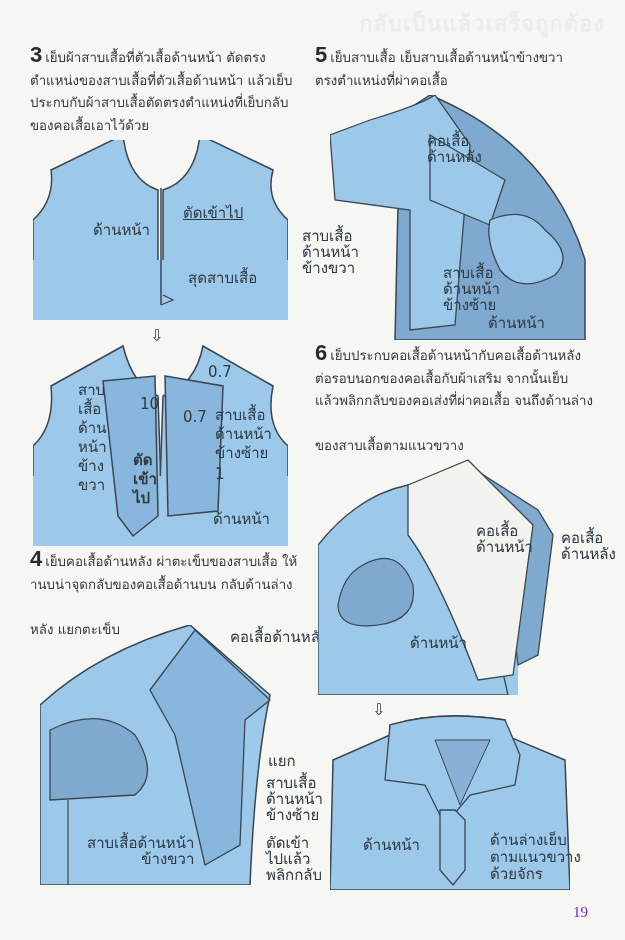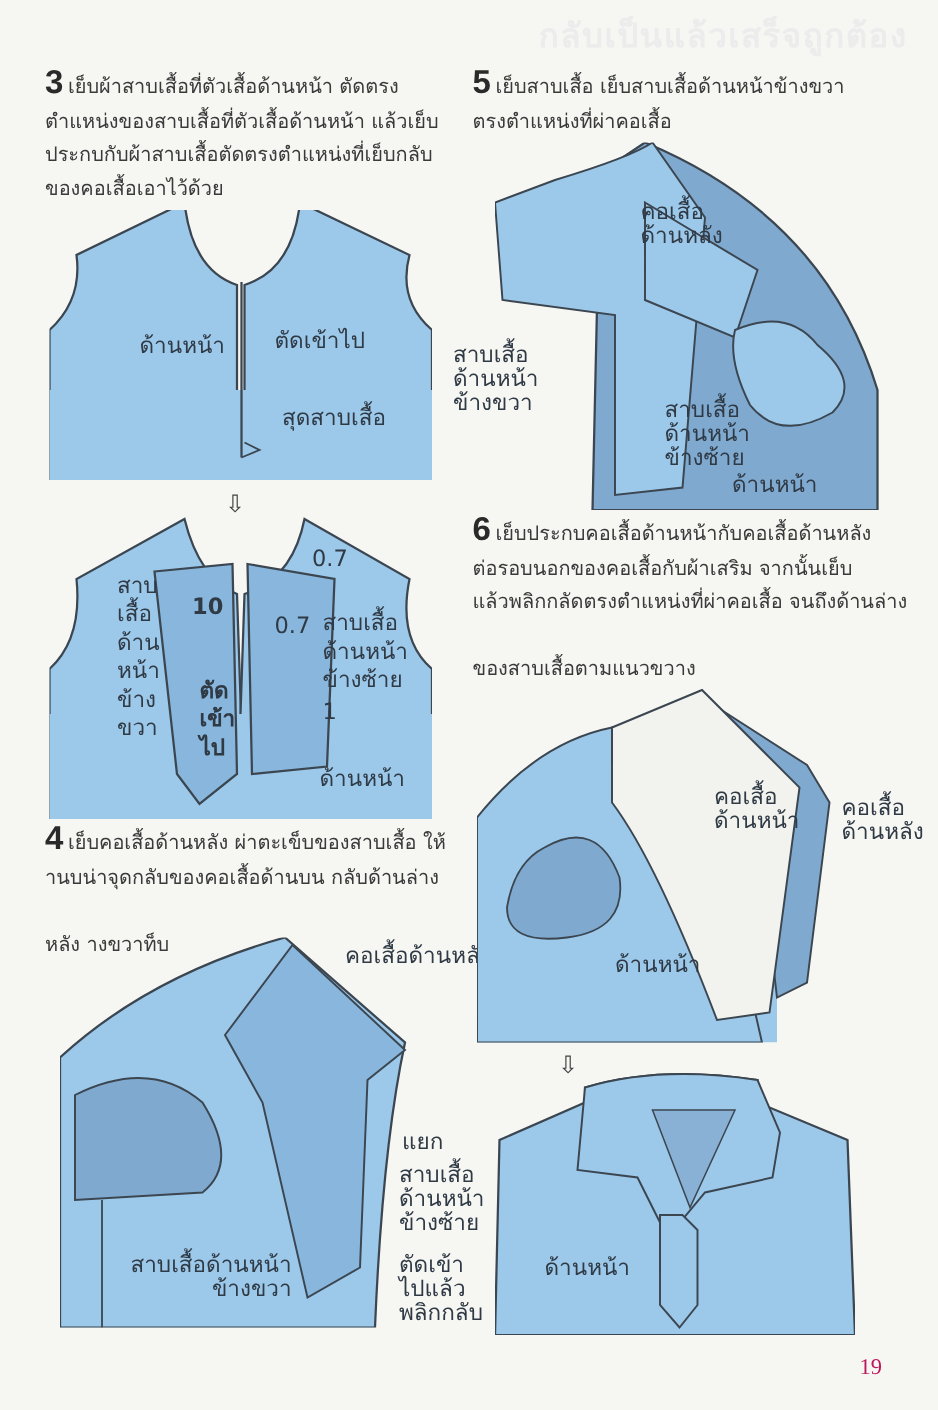--- a/index.html
+++ b/index.html
@@ -30,21 +30,21 @@
   .fig svg { position:absolute; left:0; top:0; }
   .lbl {
     position:absolute; font-size:15px; line-height:16px; color:#2f3a45;
     white-space:nowrap;
   }
   .arrow-down {
     position:absolute; font-size:16px; color:#444;
   }
   .page-num {
     position:absolute; left:573px; top:904px;
-    font-family:"Liberation Serif", serif; font-size:15px; color:#be185d;
+    font-family:"Liberation Serif", serif; font-size:15px; color:#6d28d9;
   }
 </style>
 </head>
 <body>
 
 <div class="ghost">กลับเป็นแล้วเสร็จถูกต้อง</div>
 
 <div class="step-text" style="left:30px;top:44px;width:280px;">
   <span class="step-num">3</span><span>เย็บผ้าสาบเสื้อที่ตัวเสื้อด้านหน้า    ตัดตรง</span><br>
   <span>ตำแหน่งของสาบเสื้อที่ตัวเสื้อด้านหน้า  แล้วเย็บ</span><br>
@@ -54,21 +54,21 @@
 
 <div class="fig" style="left:33px;top:140px;width:255px;height:180px;background:transparent;">
   <svg width="255" height="180">
     <path d="M0 180 L0 80 Q22 60 18 30 L90 -5 Q95 40 125 50 L125 180 Z" fill="#9cc8ea" stroke="#3b4650" stroke-width="1.5"></path>
     <path d="M130 180 L130 50 Q162 40 167 -5 L240 30 Q232 60 255 80 L255 180 Z" fill="#9cc8ea" stroke="#3b4650" stroke-width="1.5"></path>
     <rect x="0" y="120" width="255" height="60" fill="#9cc8ea"></rect>
     <line x1="128" y1="48" x2="128" y2="165" stroke="#3b4650" stroke-width="1.5"></line>
     <path d="M128 165 L140 160 L130 155" fill="none" stroke="#3b4650" stroke-width="1.2"></path>
   </svg>
   <div class="lbl" style="left:60px;top:82px;">ด้านหน้า</div>
-  <div class="lbl" style="left:150px;top:79px;">ตัดเข้าไป</div>
+  <div class="lbl" style="left:150px;top:65px;text-decoration:underline;">ตัดเข้าไป</div>
   <div class="lbl" style="left:155px;top:130px;">สุดสาบเสื้อ</div>
 </div>
 
 <span class="arrow-down" style="left:150px;top:326px;">⇩</span>
 
 <div class="fig" style="left:33px;top:336px;width:255px;height:210px;background:transparent;">
   <svg width="255" height="210">
     <path d="M0 210 L0 110 Q22 90 18 50 L90 10 Q100 50 125 60 L130 210 Z" fill="#9cc8ea" stroke="#3b4650" stroke-width="1.5"></path>
     <path d="M125 210 L130 60 Q162 50 170 10 L240 50 Q232 90 255 110 L255 210 Z" fill="#9cc8ea" stroke="#3b4650" stroke-width="1.5"></path>
     <rect x="0" y="140" width="255" height="70" fill="#9cc8ea"></rect>
@@ -76,42 +76,42 @@
     <path d="M132 40 L190 50 L185 175 L135 180 Z" fill="#88b6dc" stroke="#3b4650" stroke-width="1.5"></path>
   </svg>
   <div class="lbl" style="left:45px;top:45px;line-height:19px;">
     <span>สาบ</span><br>
     <span>เสื้อ</span><br>
     <span>ด้าน</span><br>
     <span>หน้า</span><br>
     <span>ข้าง</span><br>
     <span>ขวา</span>
   </div>
-  <div class="lbl" style="left:95px;top:60px;font-weight:bold;">10</div>
+  <div class="lbl" style="left:107px;top:60px;">10</div>
   <div class="lbl" style="left:175px;top:28px;">0.7</div>
   <div class="lbl" style="left:150px;top:73px;">0.7</div>
   <div class="lbl" style="left:100px;top:115px;line-height:19px;font-weight:bold;">
     <span>ตัด</span><br>
     <span>เข้า</span><br>
     <span>ไป</span>
   </div>
   <div class="lbl" style="left:182px;top:70px;line-height:19px;">
     <span>สาบเสื้อ</span><br>
     <span>ด้านหน้า</span><br>
     <span>ข้างซ้าย</span>
   </div>
   <div class="lbl" style="left:182px;top:130px;">1</div>
   <div class="lbl" style="left:180px;top:175px;">ด้านหน้า</div>
 </div>
 
 <div class="step-text" style="left:30px;top:548px;width:285px;">
   <span class="step-num">4</span><span>เย็บคอเสื้อด้านหลัง ผ่าตะเข็บของสาบเสื้อ ให้</span><br>
   <span>านบน่าจุดกลับของคอเสื้อด้านบน  กลับด้านล่าง</span><br>
   <br>
-  <span>หลัง างขวาท็บ</span>
+  <span>หลัง แยกตะเข็บ</span>
 </div>
 
 <div class="fig" style="left:40px;top:625px;width:270px;height:260px;background:transparent;">
   <svg width="270" height="260">
     <path d="M0 260 L0 80 Q60 25 150 0 L230 70 Q215 140 210 260 Z" fill="#9cc8ea" stroke="#3b4650" stroke-width="1.5"></path>
     <path d="M10 105 Q60 80 95 110 Q120 150 95 170 L10 175 Z" fill="#7fa9cf" stroke="#3b4650" stroke-width="1.3"></path>
     <path d="M110 65 L155 5 L230 75 L205 95 L200 220 L165 240 L135 110 Z" fill="#88b6dc" stroke="#3b4650" stroke-width="1.3"></path>
     <line x1="28" y1="175" x2="28" y2="260" stroke="#3b4650" stroke-width="1.2"></line>
   </svg>
   <div class="lbl" style="left:190px;top:4px;">คอเสื้อด้านหลัง</div>
@@ -157,21 +157,21 @@
     <span>สาบเสื้อ</span><br>
     <span>ด้านหน้า</span><br>
     <span>ข้างซ้าย</span>
   </div>
   <div class="lbl" style="left:158px;top:220px;">ด้านหน้า</div>
 </div>
 
 <div class="step-text" style="left:315px;top:342px;width:305px;">
   <span class="step-num">6</span><span>เย็บประกบคอเสื้อด้านหน้ากับคอเสื้อด้านหลัง</span><br>
   <span>ต่อรอบนอกของคอเสื้อกับผ้าเสริม   จากนั้นเย็บ</span><br>
-  <span>แล้วพลิกกลัดตรงตำแหน่งที่ผ่าคอเสื้อ จนถึงด้านล่าง</span><br>
+  <span>แล้วพลิกกลับของคอเส่งที่ผ่าคอเสื้อ จนถึงด้านล่าง</span><br>
   <br>
   <span>ของสาบเสื้อตามแนวขวาง</span>
 </div>
 
 <div class="fig" style="left:318px;top:455px;width:245px;height:240px;background:transparent;">
   <svg width="245" height="240">
     <rect x="0" y="90" width="200" height="150" fill="#9cc8ea"></rect>
     <path d="M0 90 Q40 40 90 30 L140 20 L190 240 L0 240 Z" fill="#9cc8ea" stroke="#3b4650" stroke-width="1.3"></path>
     <path d="M150 10 L220 55 L235 80 L220 200 L200 210 L185 80 Z" fill="#7fa9cf" stroke="#3b4650" stroke-width="1.3"></path>
     <path d="M90 30 L150 5 L215 70 L195 220 L160 225 Q120 120 90 80 Z" fill="#f2f2ee" stroke="#3b4650" stroke-width="1.3"></path>
@@ -191,15 +191,20 @@
 <span class="arrow-down" style="left:372px;top:700px;">⇩</span>
 
 <div class="fig" style="left:330px;top:705px;width:240px;height:185px;background:transparent;">
   <svg width="240" height="185">
     <path d="M0 185 L3 55 L60 30 L60 20 Q110 5 175 15 L175 30 L235 55 L240 185 Z" fill="#9cc8ea" stroke="#3b4650" stroke-width="1.5"></path>
     <path d="M60 20 Q110 5 175 15 L190 50 L185 80 L140 90 L115 120 L95 80 L55 75 Z" fill="#9cc8ea" stroke="#3b4650" stroke-width="1.3"></path>
     <path d="M105 35 L160 35 L130 100 Z" fill="#88b1d5" stroke="#3b4650" stroke-width="1"></path>
     <path d="M110 105 L125 105 L135 115 L135 165 L123 180 L110 165 Z" fill="#9cc8ea" stroke="#3b4650" stroke-width="1.3"></path>
   </svg>
   <div class="lbl" style="left:33px;top:132px;">ด้านหน้า</div>
+  <div class="lbl" style="left:160px;top:127px;line-height:17px;">
+    <span>ด้านล่างเย็บ</span><br>
+    <span>ตามแนวขวาง</span><br>
+    <span>ด้วยจักร</span>
+  </div>
 </div>
 
 <div class="page-num">19</div>
 
 </body></html>

